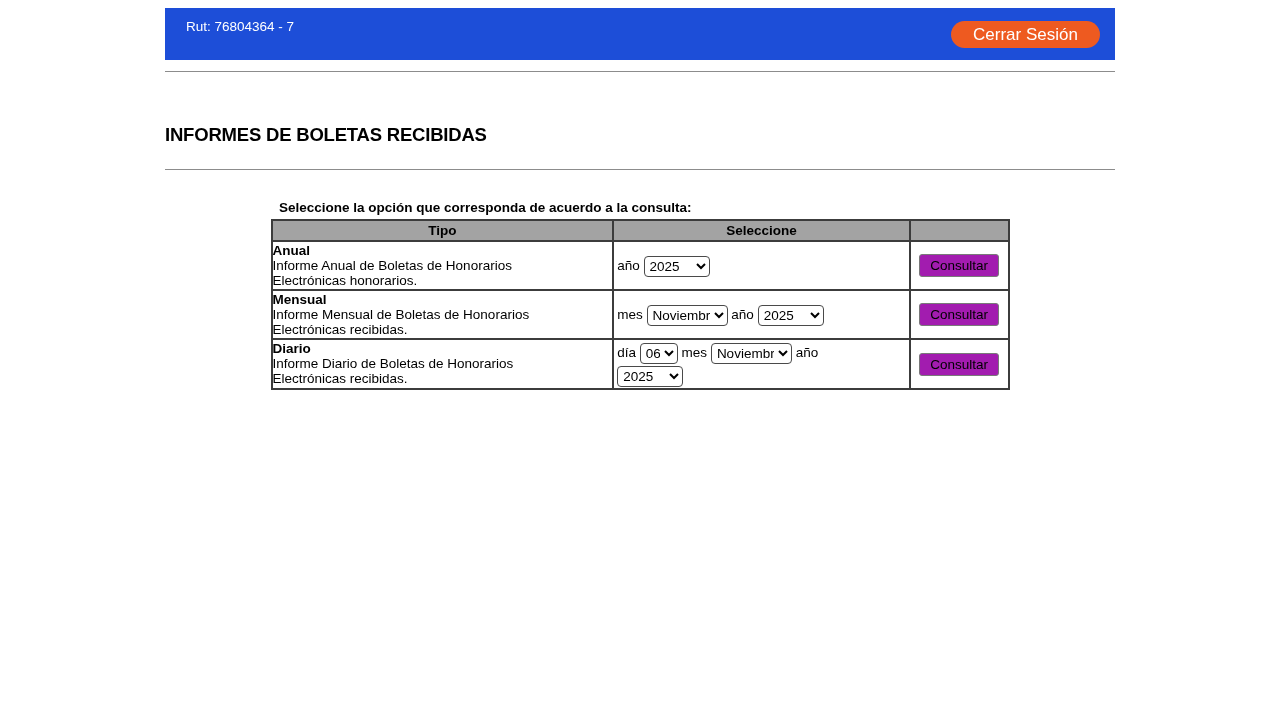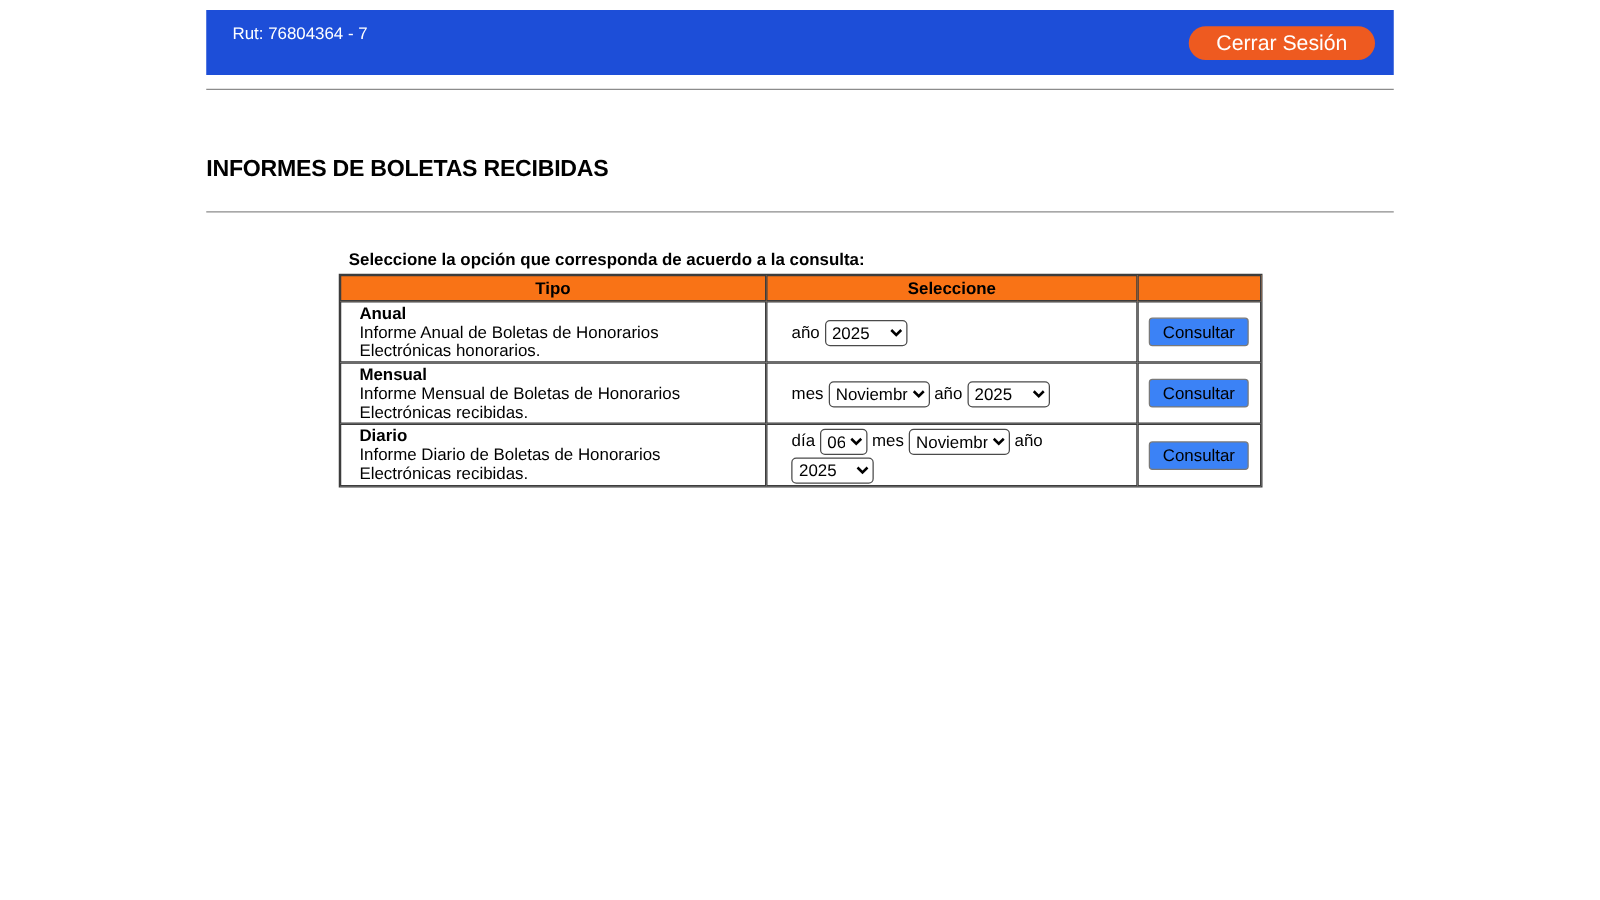--- a/index.html
+++ b/index.html
@@ -62,45 +62,45 @@
   
   table.report {
     width: 739px; margin: 4px auto 0;
     border-collapse: separate; border-spacing: 0;
     border: 1px solid #3c3c3c; table-layout: fixed;
   }
   table.report th, table.report td {
     border: 1px solid #3c3c3c; font-size: 13.5px;
   }
   table.report th {
-    background: #f97316; font-weight: bold; text-align: center;
+    background: #a3a3a3; font-weight: bold; text-align: center;
     padding: 2px; height: 18px;
   }
   th.col-tipo { width: 339px; }
   th.col-sel  { width: 294px; }
   th.col-act  { width: 98px; }
-  td.cell-tipo { vertical-align: top; padding: 1px 15px; height: 45px; }
-  td.cell-sel  { vertical-align: middle; padding: 1px 19px; line-height: 23px; }
+  td.cell-tipo { vertical-align: top; padding: 1px 0; height: 45px; }
+  td.cell-sel  { vertical-align: middle; padding: 1px 3px; line-height: 23px; }
   td.cell-act  { vertical-align: middle; text-align: center; }
   .row-title { font-weight: bold; line-height: 15px; }
   .row-desc  { line-height: 15px; max-width: 300px; }
 
   select {
     font-family: "Liberation Sans", sans-serif; font-size: 13.5px;
     height: 21px; background: #fff; color: #000;
     border: 1px solid #4a4a4a; border-radius: 4px; padding: 0 1px;
     vertical-align: middle;
   }
   .sel-year  { width: 66px; }
   .sel-month { width: 81px; }
   .sel-day   { width: 38px; }
 
   .consultar-btn {
     font-family: "Liberation Sans", sans-serif; font-size: 13.5px;
-    background: #3b82f6; color: #000;
+    background: #a21caf; color: #000;
     border: 1px solid #797979; border-radius: 3px;
     padding: 2px 10px; height: 23px; cursor: pointer;
   }
 </style>
 </head>
 <body>
 
 <div class="page">
 
   <div class="topbar">

